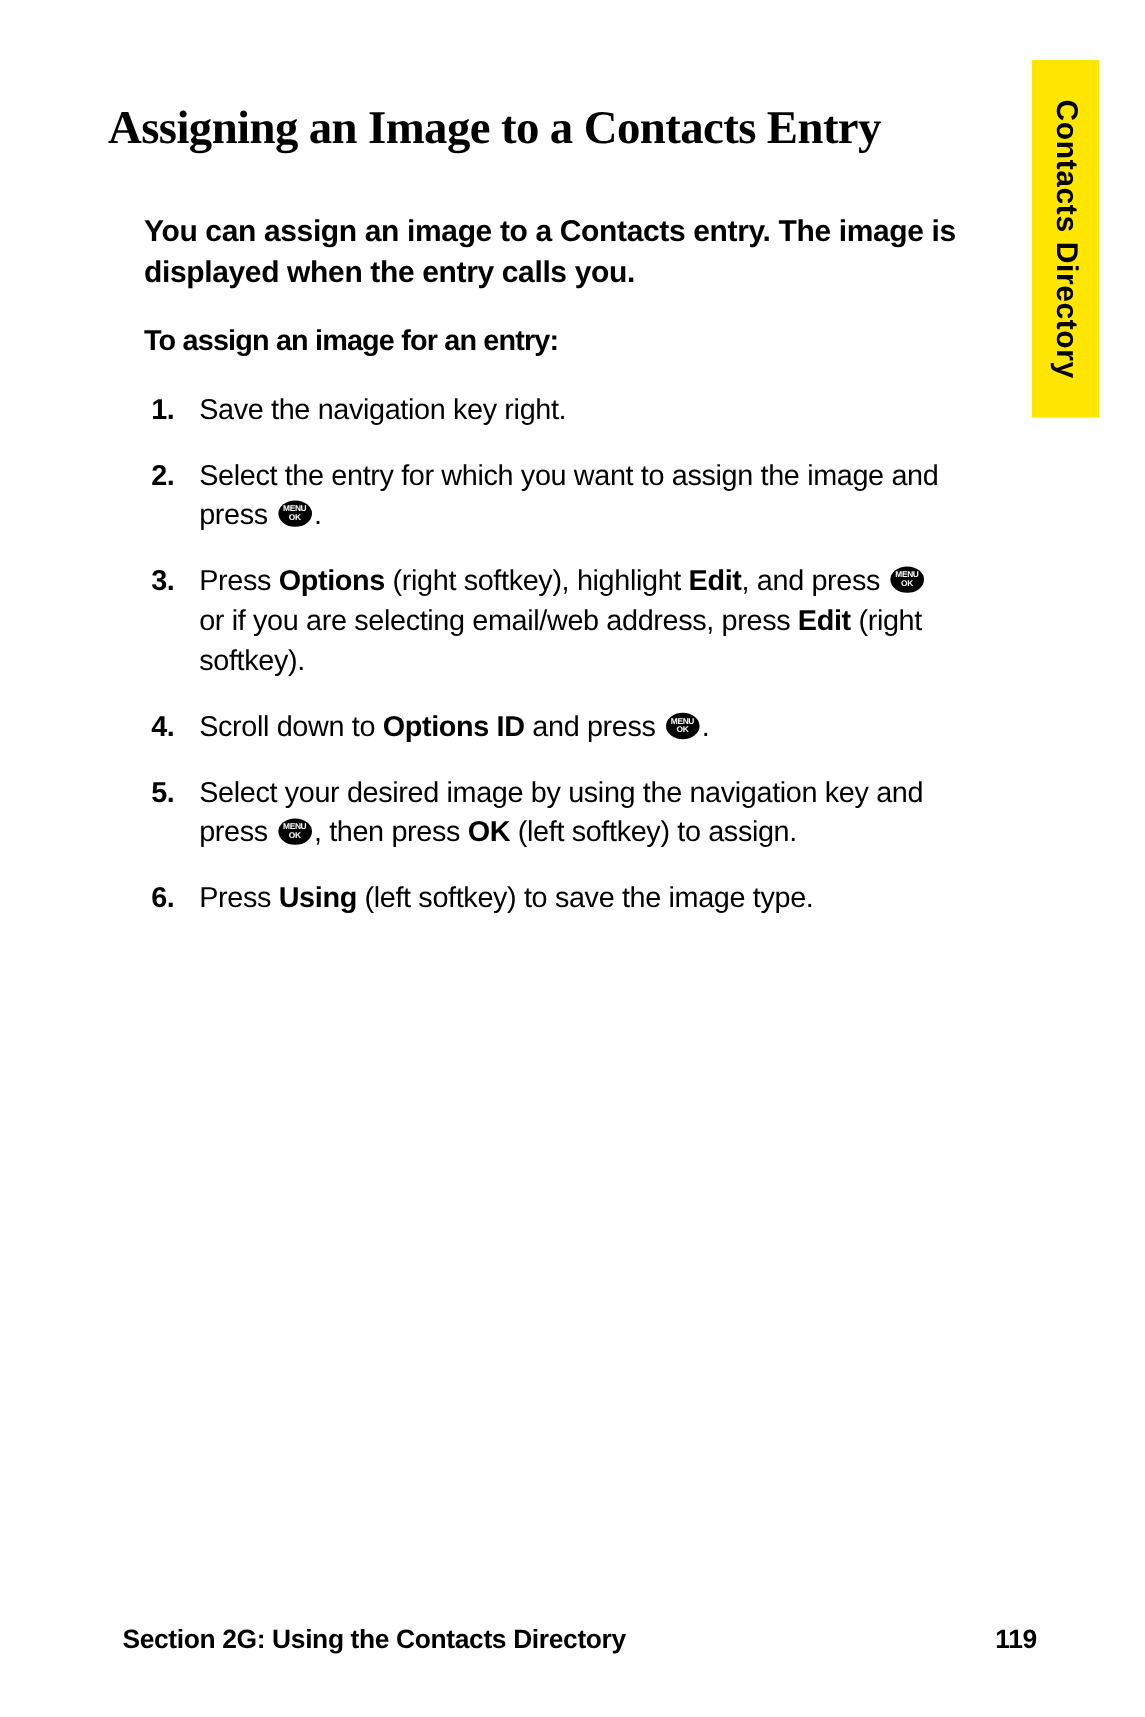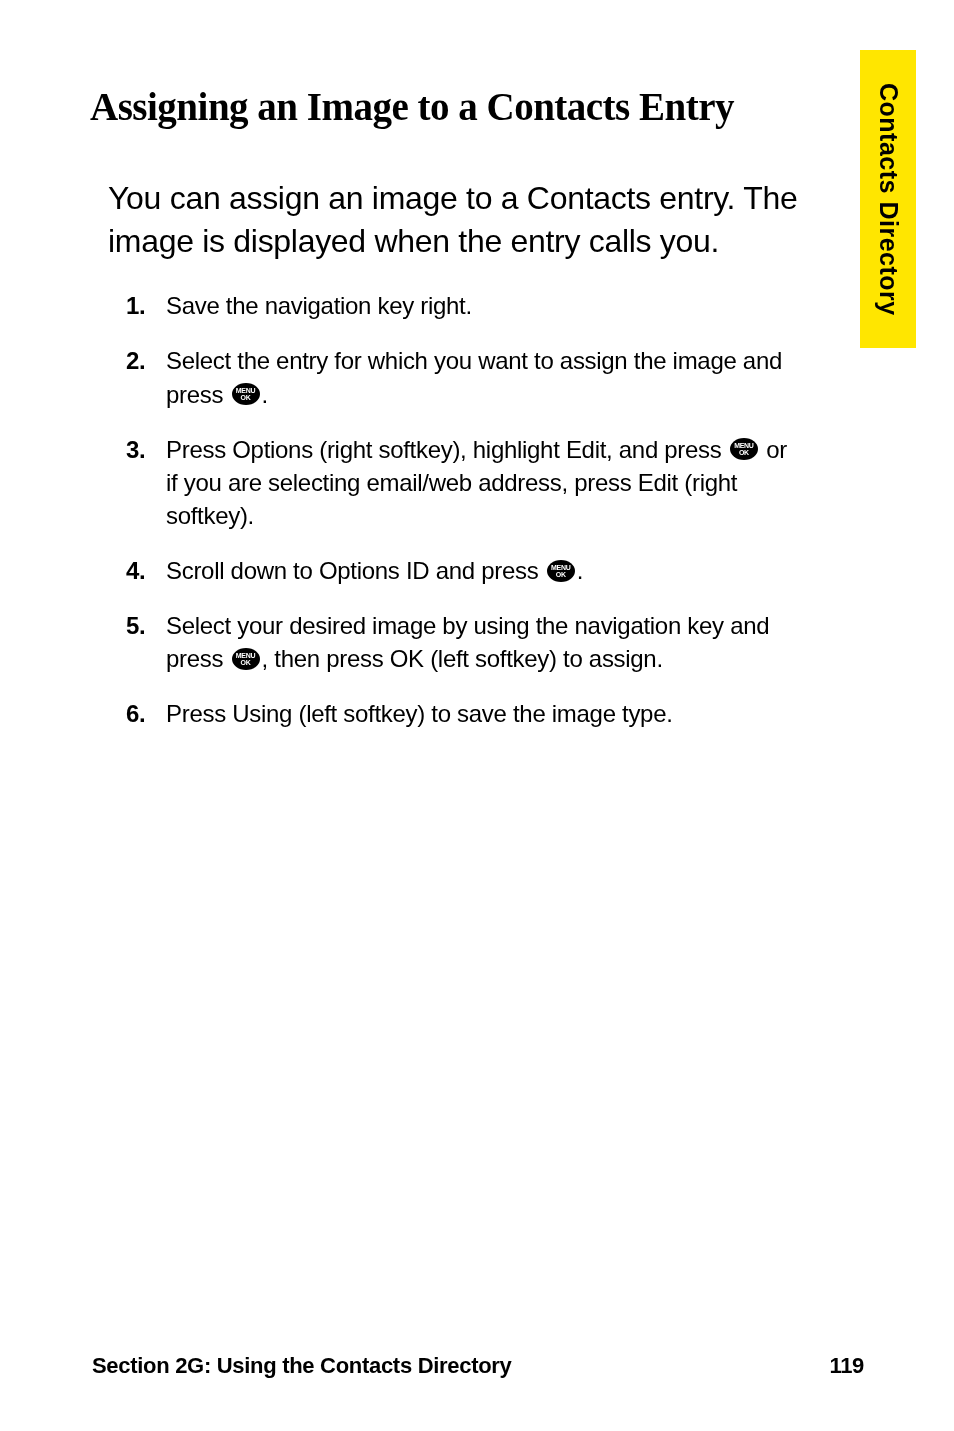--- a/index.html
+++ b/index.html
@@ -32,26 +32,27 @@
     }
     h1.title {
       font-size: 39px;
       font-weight: 900;
       letter-spacing: -0.5px;
       margin-bottom: 48px;
       margin-top: 14px;
       font-family: Liberation Serif, serif;
     }
     .intro {
-      font-size: 32px;
+      font-size: 25px;
       line-height: 1.35;
-      margin-left: 18px;
+      margin-left: 30px;
       margin-right: 60px;
       margin-bottom: 26px;
       letter-spacing: -0.3px;
+      font-weight: bold;
     }
     .subhead {
       font-size: 24px;
       font-weight: bold;
       margin-left: 30px;
       margin-bottom: 26px;
       letter-spacing: -0.7px;
     }
     ol.steps {
       list-style: none;
@@ -66,21 +67,21 @@
       line-height: 1.38;
       letter-spacing: -0.3px;
     }
     .step-num {
       font-weight: bold;
       min-width: 46px;
       flex-shrink: 0;
       padding-left: 6px;
     }
     .step-body { flex: 1; }
-    .step-body b { font-weight: normal; }
+    .step-body b { font-weight: bold; }
     .menu-icon {
       display: inline-flex;
       align-items: center;
       justify-content: center;
       vertical-align: middle;
       width: 28px;
       height: 22px;
       background: #000;
       border-radius: 50% / 50%;
       color: #fff;
@@ -91,21 +92,21 @@
       position: relative;
       top: -2px;
       margin: 0 2px;
     }
     .menu-icon .t1 { font-size: 7px; display:block; line-height:1; }
     .menu-icon .t2 { font-size: 7px; display:block; line-height:1; }
     .menu-icon-inner { display:flex; flex-direction:column; align-items:center; justify-content:center; }
     .footer {
       position: absolute;
       bottom: 52px;
-      left: 92px;
+      left: 102px;
       right: 90px;
       display: flex;
       justify-content: space-between;
       align-items: flex-start;
       font-size: 22px;
       font-weight: bold;
       letter-spacing: -0.3px;
     }
   </style>
 </head>
@@ -114,20 +115,21 @@
 <div class="page">
 
   <div class="side-tab">
     <span class="side-tab-text">Contacts Directory</span>
   </div>
 
   <h1 class="title">Assigning an Image to a Contacts Entry</h1>
 
   <p class="intro">You can assign an image to a Contacts entry. The image is displayed when the entry calls you.</p>
 
+  <p class="subhead">To assign an image for an entry:</p>
 
   <ol class="steps" id="steps">
       <li>
         <span class="step-num">1.</span>
         <span class="step-body">Save the navigation key right.</span>
       </li>
       <li>
         <span class="step-num">2.</span>
         <span class="step-body">Select the entry for which you want to assign the image and press <span class="menu-icon">
             <span class="menu-icon-inner">

